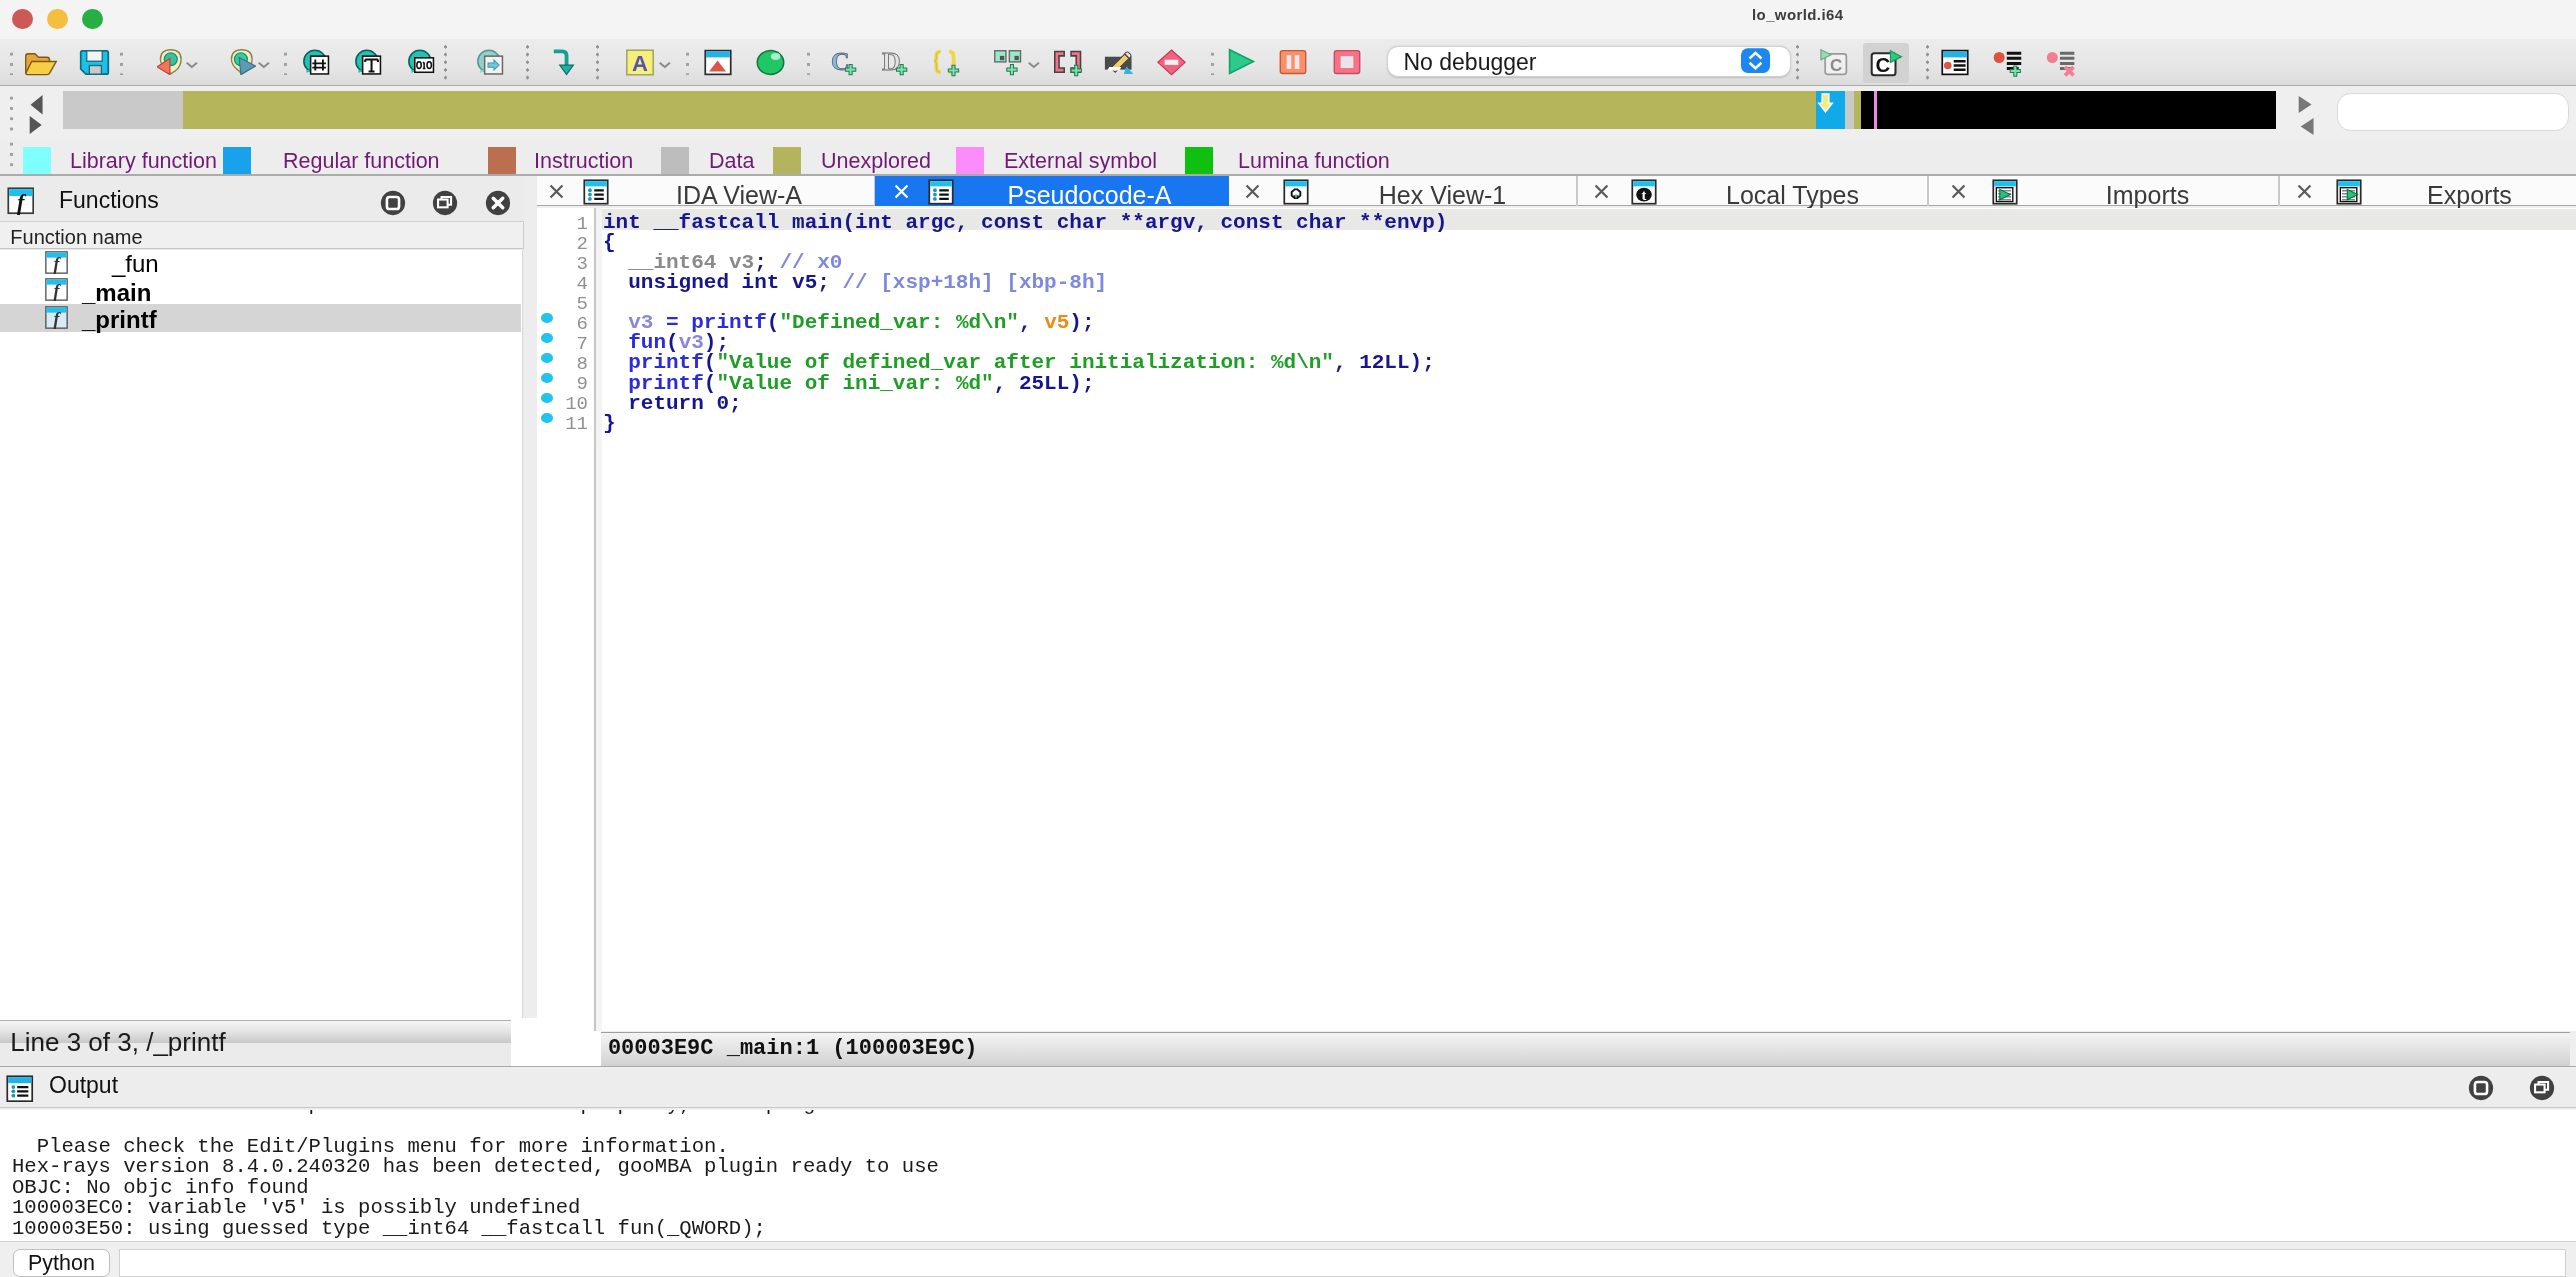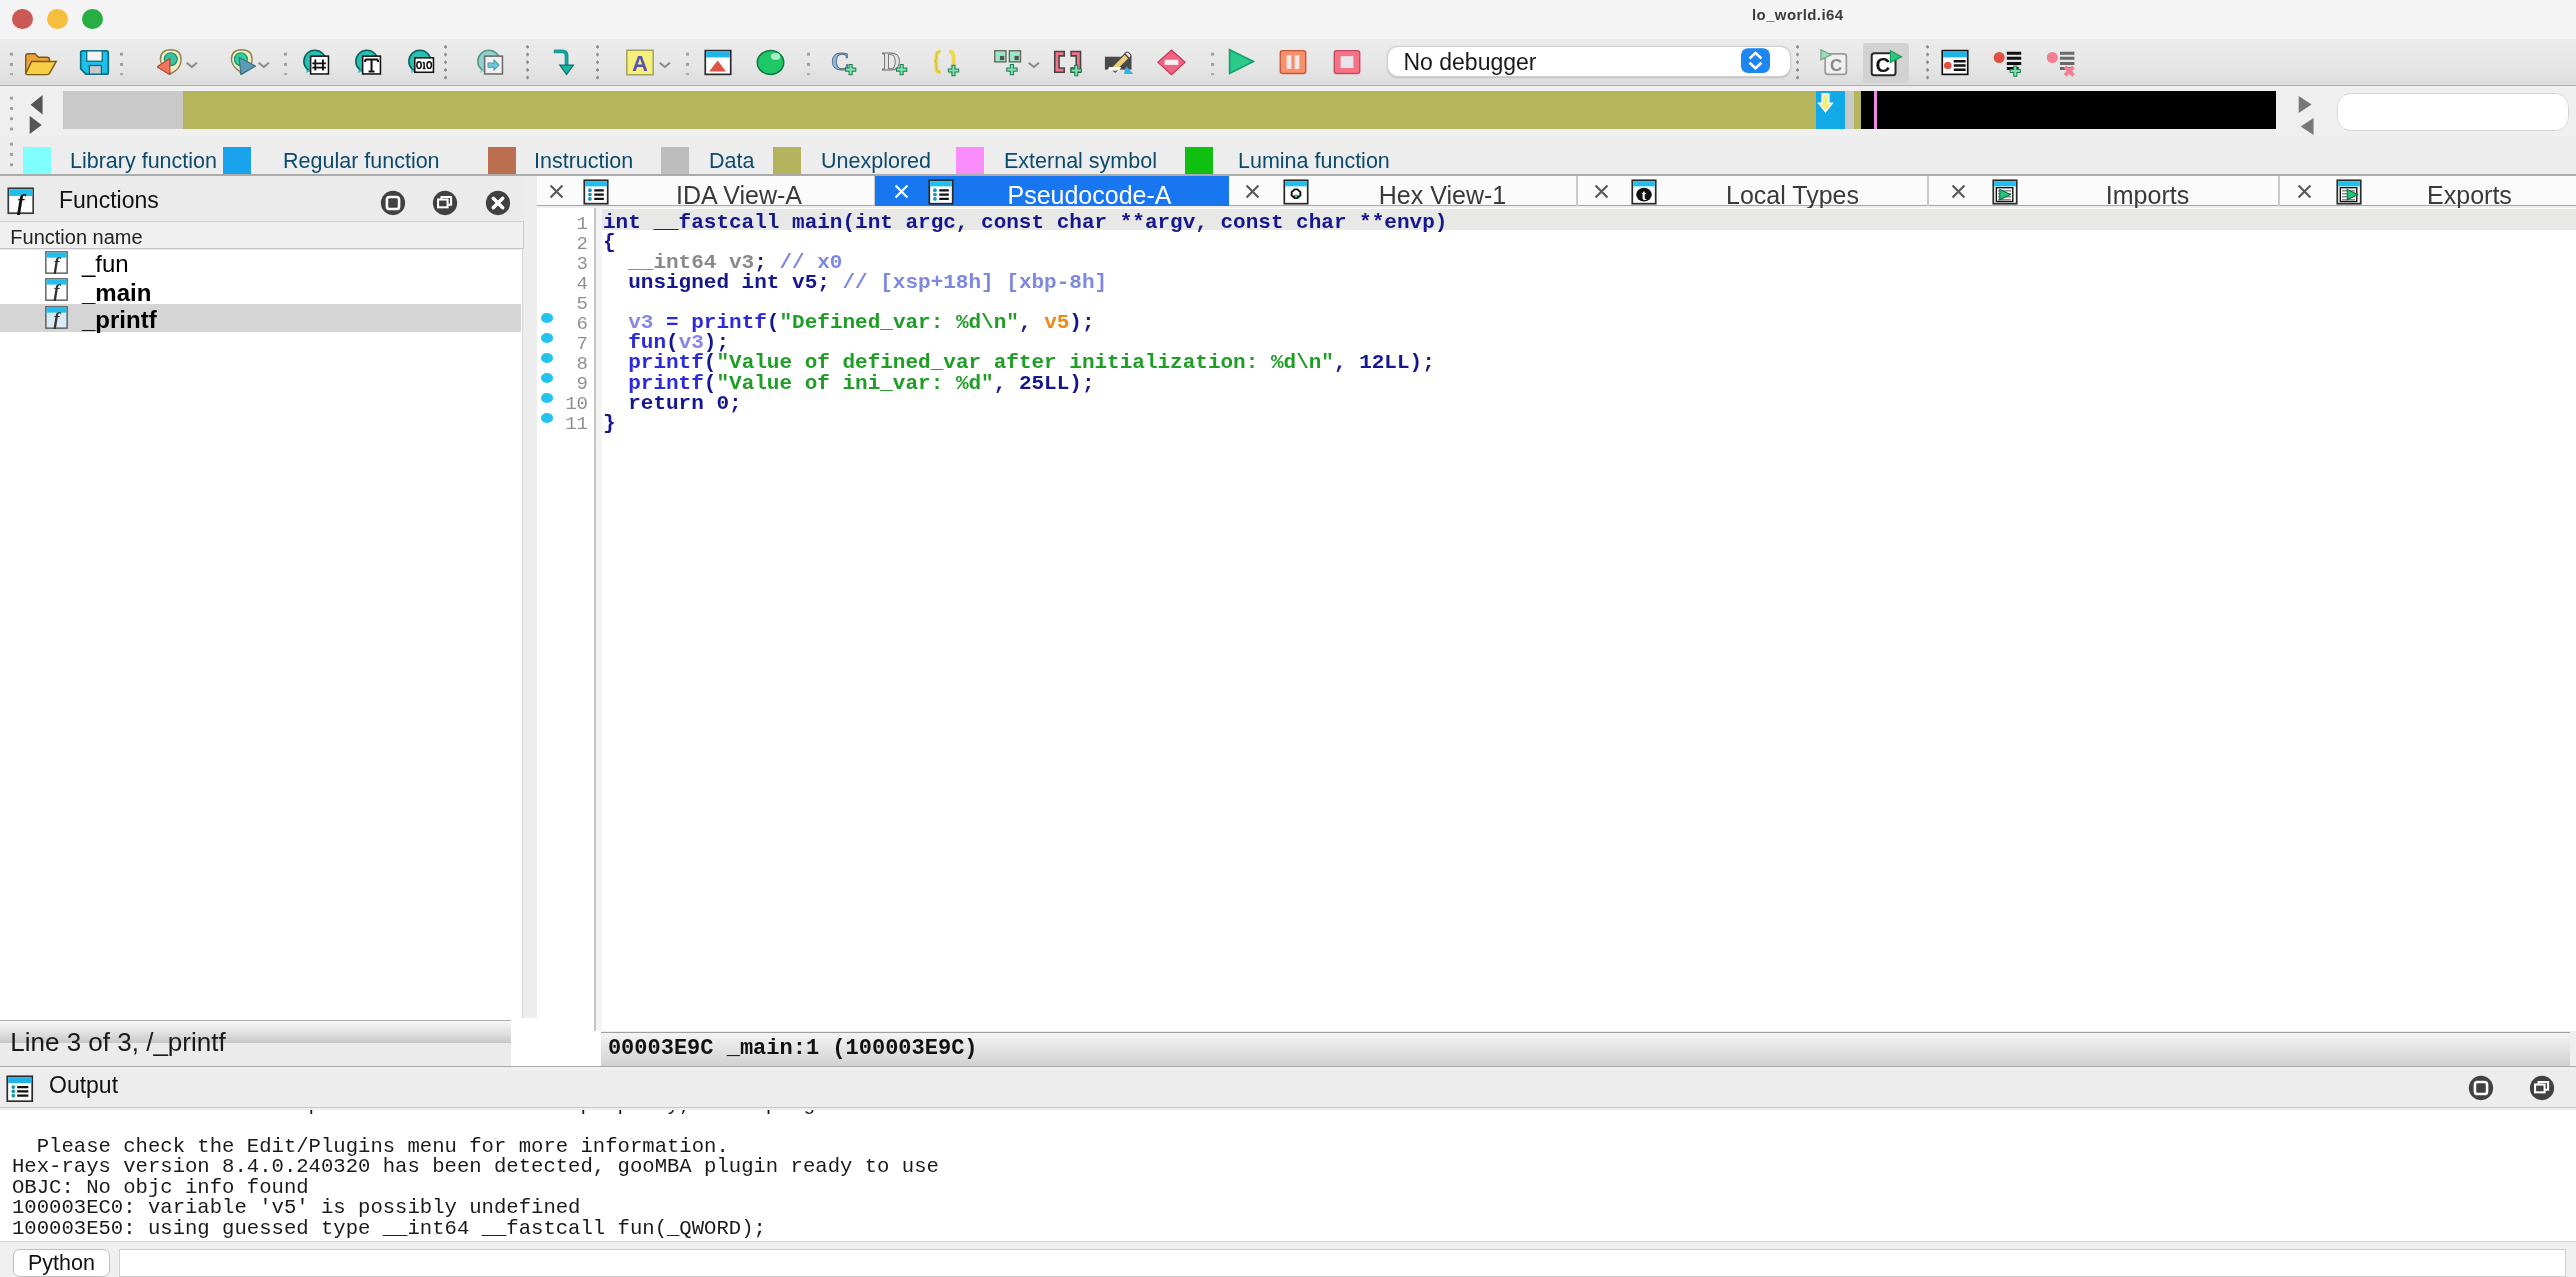--- a/index.html
+++ b/index.html
@@ -21,21 +21,21 @@
   .vsep { width:2.6px; top:4.3px; height:38px;
      background-image:radial-gradient(circle 1.7px, #8f8f8f 1.4px, transparent 1.7px);
      background-size:2.6px 7.7px; background-repeat:repeat-y; }
 
   
   #navrow { left:0; top:86px; width:2576px; height:52px; background:#EFEFEF; }
   #band { left:63px; top:5.2px; height:38px; width:2213px; background:#b5b65c; }
   #searchbox { left:2337px; top:6.9px; width:232px; height:38px; background:#fff; border:1.7px solid #d8d8d8; border-radius:13.7px; }
 
   
-  #legend { left:0; top:137px; width:2576px; height:37px; background:#EDEDED; font-size:21.5px; color:#0c4a6e; }
+  #legend { left:0; top:137px; width:2576px; height:37px; background:#EDEDED; font-size:21.5px; color:#701a75; }
   .chip { top:10.3px; width:28px; height:27px; }
   .ltext { top:12px; }
 
   #hline1 { left:0; top:174px; width:2576px; height:1.7px; background:#ababab; }
 
   
   #fpanel { left:0; top:176px; width:526px; height:890px; background:#EBEBEB; }
   #fhead { left:0; top:0; width:526px; height:45px; background:#EBEBEB; border-right:1.7px solid #c9c9c9;}
   #fhead .t { left:51px; top:11px; font-size:23px; color:#111;margin-left:8px; }
   #fcolhead { left:0; top:45px; width:524px; height:27.5px; background:#F0F0F0; border-top:0.9px solid #cfcfcf; border-bottom:1.7px solid #c4c4c4; border-right:1.7px solid #c9c9c9;}
@@ -331,21 +331,21 @@
 <svg class="abs" style="left:485px; top:13.7px;" width="26" height="26" viewBox="0 0 30 30">
         <circle cx="15" cy="15" r="14" fill="#414141"></circle>
         <path d="M9.5 9.5 L20.5 20.5 M20.5 9.5 L9.5 20.5" stroke="#fff" stroke-width="4" stroke-linecap="round"></path>
       </svg>
     <div class="t abs">Functions</div>
   </div>
   <div id="fcolhead" class="abs">
       <div class="t abs">Function name</div>
     </div>
   <div id="flist" class="abs">
-    <div class="frow abs" style="top:-1.7px;">
+    <div class="frow abs" style="top:-1.7px;margin-left:30px;">
         <span class="nm">_fun</span>
       </div>
     <div class="frow abs" style="top:27px; font-weight:bold;">
         <span class="nm">_main</span>
       </div>
     <div class="frow abs" style="top:54px; font-weight:bold; background:#D5D5D5;">
         <span class="nm">_printf</span>
       </div>
     <svg class="abs" style="left:45px; top:0.9px;" width="23" height="23" viewBox="0 0 27 27">
 <rect x="1" y="1" width="25" height="25" fill="#fff" stroke="#555" stroke-width="1.6"></rect>

